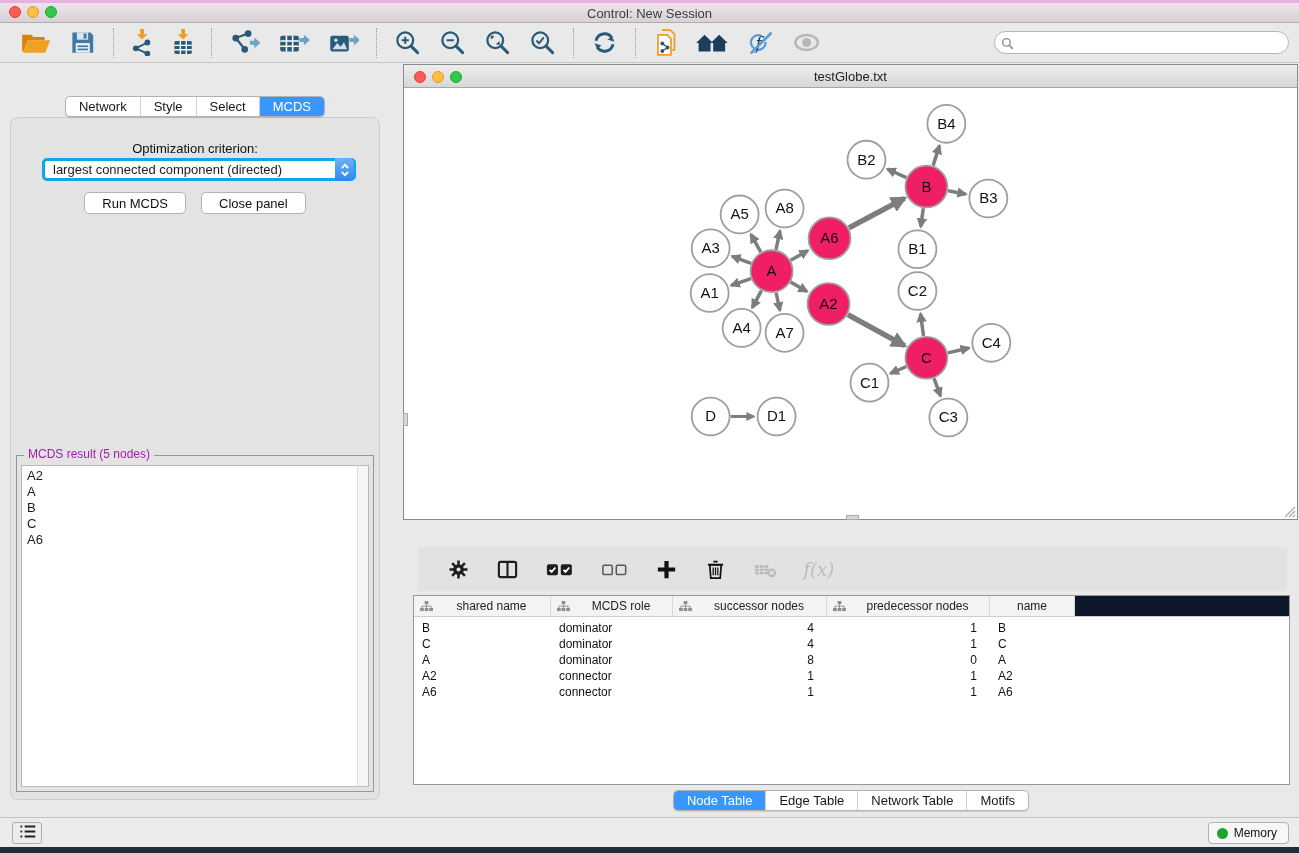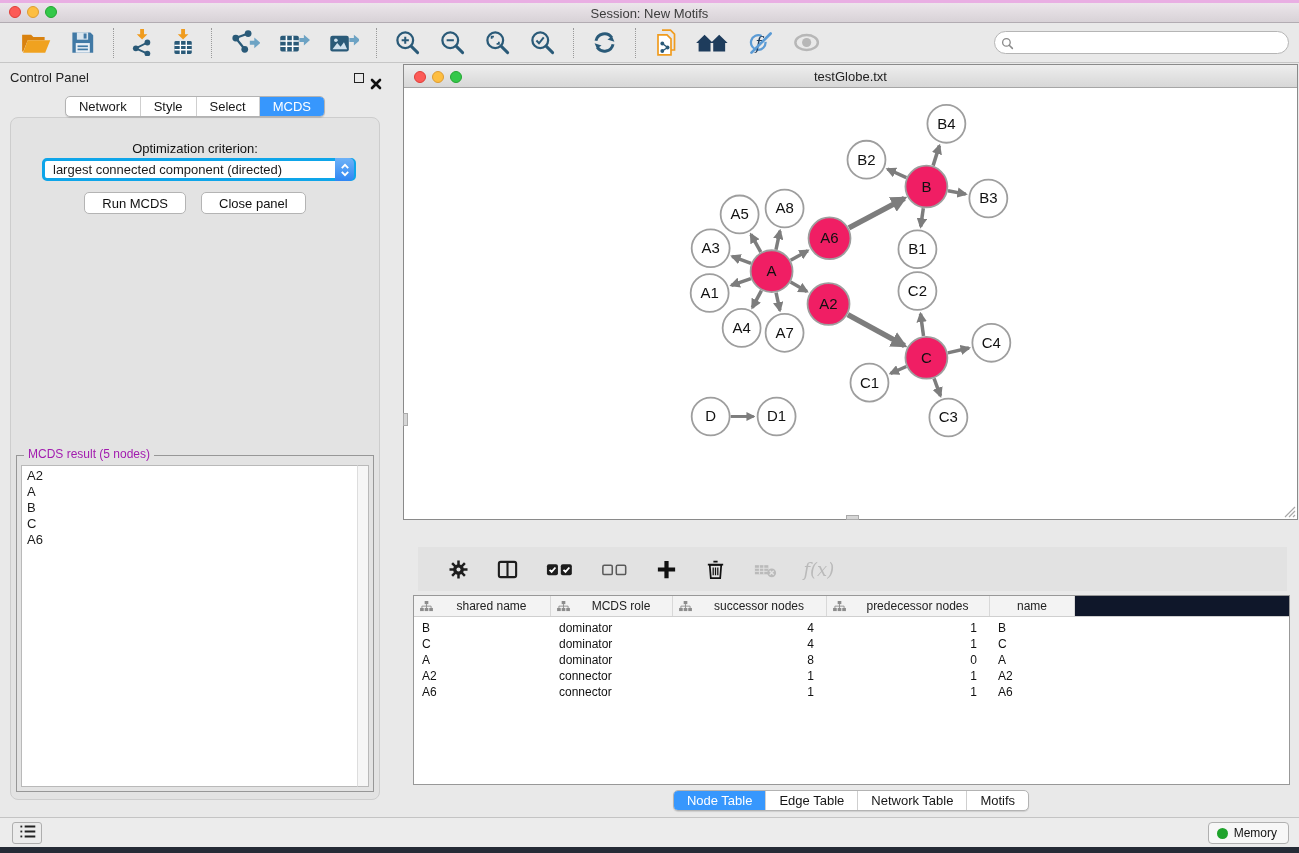--- a/index.html
+++ b/index.html
@@ -106,21 +106,21 @@
   .desktop-strip { position:absolute; left:0; right:0; bottom:0; height:6px; background:#252b36; }
   .dis { opacity:0.55; }
 </style>
 </head>
 <body>
 
 <div class="titlebar">
   <span class="tl red"></span>
   <span class="tl yellow"></span>
   <span class="tl green"></span>
-  <div class="title">Session: New Motifs</div>
+  <div class="title">Control: New Session</div>
 </div>
 
 <div class="toolbar">
   <div id="toolbar-groups">
       <button class="tbtn">
         <span>
           <svg viewBox="0 0 27 24">
             <path fill="#d9820f" d="M1 20V5h8l2 2h10v3H6l-4 10z"></path>
             <path fill="#f0a21f" d="M6 10h20l-4.5 11H1.8z"></path>
           </svg>
@@ -286,29 +286,20 @@
       <svg width="13" height="13" viewBox="0 0 24 24">
           <circle cx="10" cy="10" r="7" fill="none" stroke="#8a8a8a" stroke-width="2.4"></circle>
           <path d="M15.2 15.2L21 21" stroke="#8a8a8a" stroke-width="2.8" stroke-linecap="round"></path>
         </svg>
     </span>
     <input class="search" value="" style="">
   </div>
 </div>
 
 <div class="control-panel">
-  <div class="cp-head">
-    <span>Control Panel</span>
-    <span class="float-ic"></span>
-    <span class="close-ic">
-      <svg width="12" height="12" viewBox="0 0 12 12">
-          <path d="M2 2l8 8M10 2l-8 8" stroke="#111" stroke-width="2.6" stroke-linecap="round"></path>
-        </svg>
-    </span>
-  </div>
   <div class="cp-tabs" id="cp-tabs">
       <div class="seg">
         <span class="tab">Network</span>
         <span class="tab">Style</span>
         <span class="tab">Select</span>
         <span class="tab active">MCDS</span>
       </div>
     </div>
   <div class="cp-body">
     <div class="opt-label">Optimization criterion:</div>

